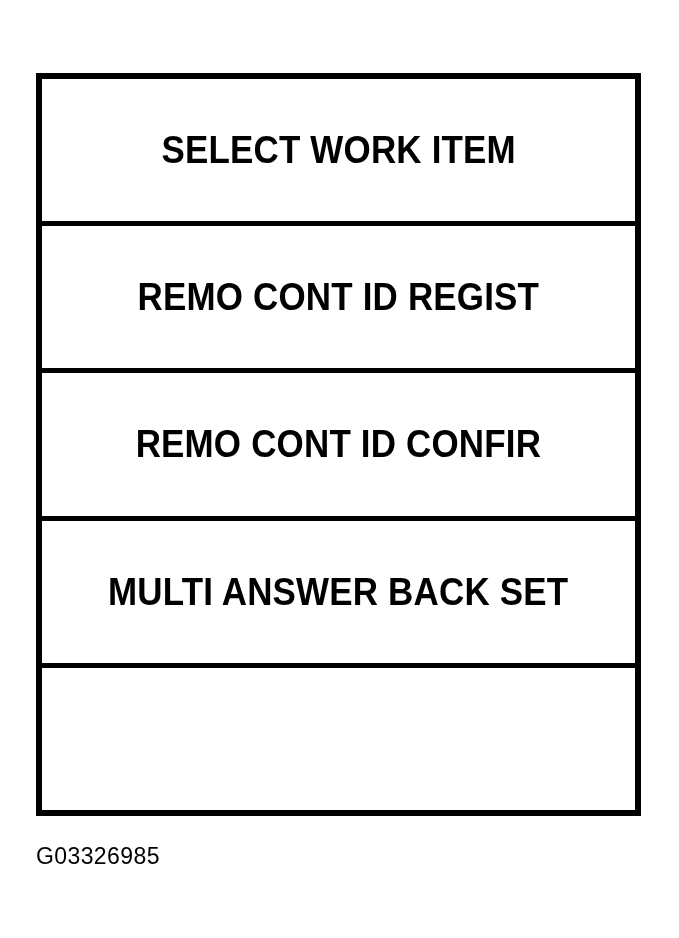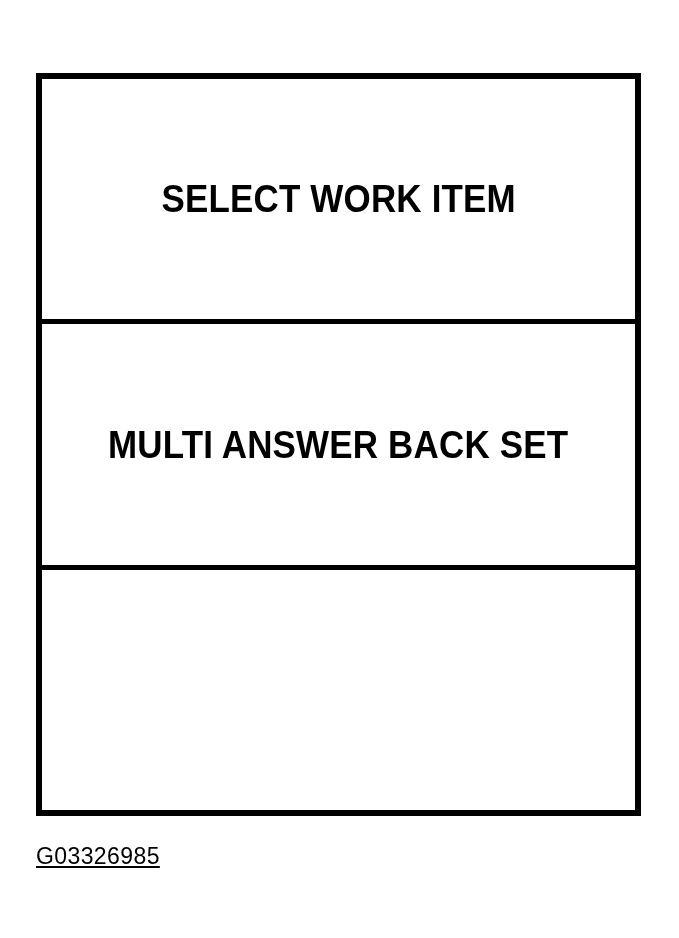--- a/index.html
+++ b/index.html
@@ -76,36 +76,41 @@
     position: absolute;
     left: 36px;
     top: 843px;
     color: #000000;
     font-family: "Liberation Sans", "DejaVu Sans", sans-serif;
     font-weight: normal;
     font-size: 23px;
     line-height: 26px;
     letter-spacing: 0.4px;
     white-space: nowrap;
-    text-decoration: underline;
   }
 </style>
 </head>
 <body>
 
 <div class="figure">
 
   <div class="menu-box">
 
     <div class="menu-row">
       <span class="menu-row-label">SELECT WORK ITEM</span>
     </div>
 
+    <div class="menu-row">
+      <span class="menu-row-label">REMO CONT ID REGIST</span>
+    </div>
 
 
+    <div class="menu-row">
+      <span class="menu-row-label">REMO CONT ID CONFIR</span>
+    </div>
 
 
 
     <div class="menu-row">
       <span class="menu-row-label">MULTI ANSWER BACK SET</span>
     </div>
 
     <div class="menu-row is-empty">
       
     </div>

